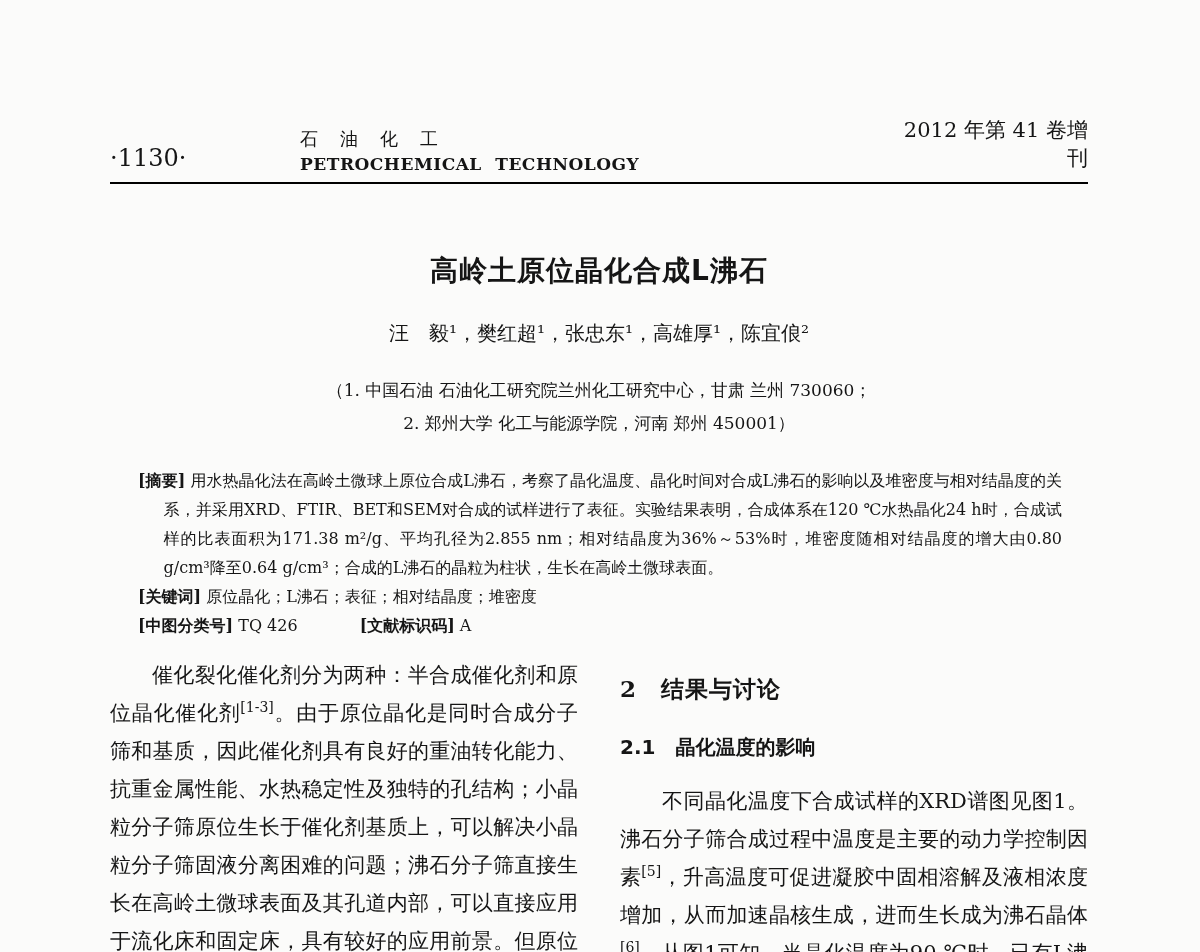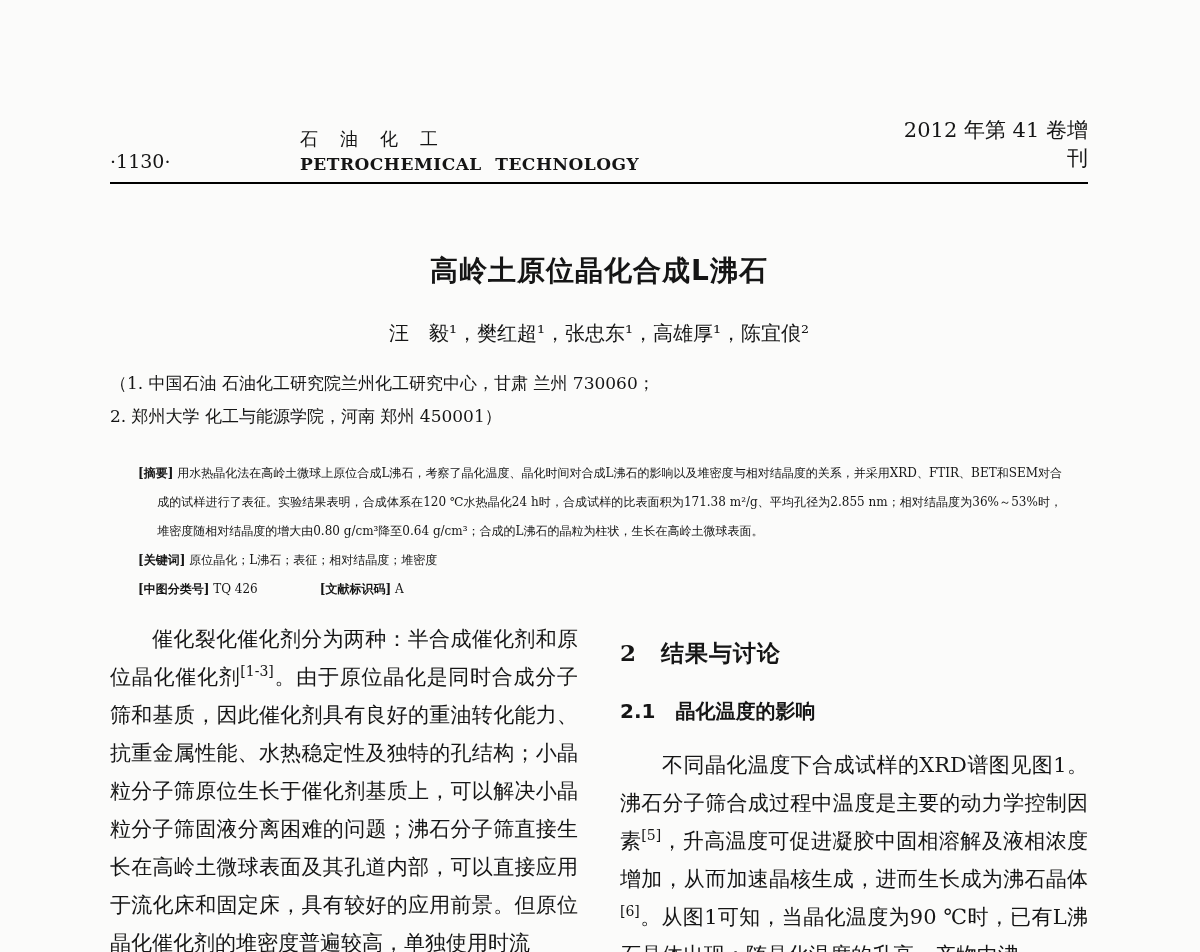--- a/index.html
+++ b/index.html
@@ -8,40 +8,40 @@
     width: 1200px; height: 952px;
     background: #fbfbfa;
     color: #151515;
     font-family: "DejaVu Serif", "Liberation Serif", serif;
     overflow: hidden;
   }
   .page { padding: 116px 112px 0 110px; }
 
   
   .journal-header { display: flex; align-items: flex-end; }
-  .page-num { width: 190px; font-size: 19px; padding-bottom: 2px; }
+  .page-num { width: 190px; font-size: 24px; padding-bottom: 2px; }
   .journal-center { flex: 1; }
   .journal-cn { font-size: 18px; letter-spacing: 2px; }
   .journal-en { font-size: 17px; font-weight: bold; letter-spacing: 0.5px; word-spacing: 7px; margin-top: 3px; }
   .issue { width: 190px; text-align: right; font-size: 21px; padding-bottom: 2px; }
   .header-rule { border: 0; border-top: 2.5px solid #000; margin: 8px 0 0; }
 
   
   .title {
     margin: 68px 0 0; text-align: center;
     font-size: 28px; font-weight: bold; letter-spacing: 1px;
     font-family: "DejaVu Sans", "Liberation Sans", sans-serif;
   }
   .authors { margin-top: 30px; text-align: center; font-size: 20px; }
-  .affils { margin-top: 20px; font-size: 17px; line-height: 1.95; }
+  .affils { margin-top: 27px; text-align: center; font-size: 17px; line-height: 1.95; }
 
   
   .abstract-block {
     margin: 26px 26px 0 28px;
-    font-size: 12px; line-height: 29px;
+    font-size: 16px; line-height: 29px;
     text-align: justify;
   }
   .hang { margin: 0; padding-left: 1.6em; text-indent: -1.6em; }
   .blabel { font-weight: bold; }
   .clc-gap { display: inline-block; width: 62px; }
 
   
   .columns { display: flex; gap: 42px; margin-top: 16px; }
   .col { width: 468px; font-size: 21px; line-height: 38px; text-align: justify; }
   .body-p { margin: 0; }

